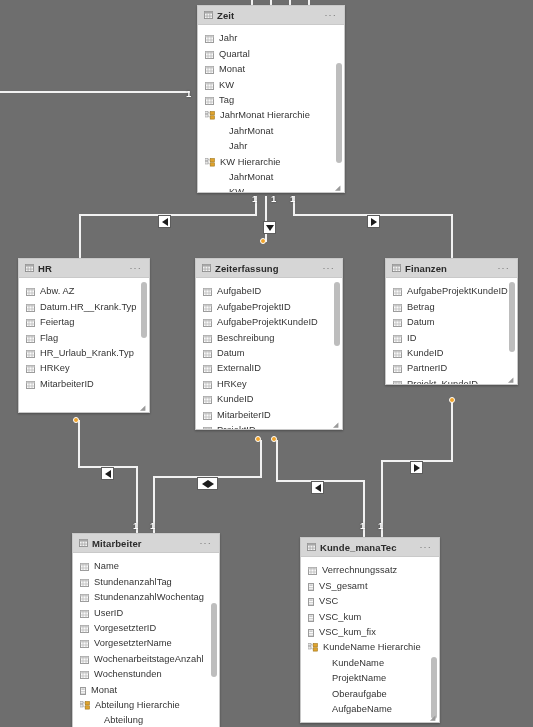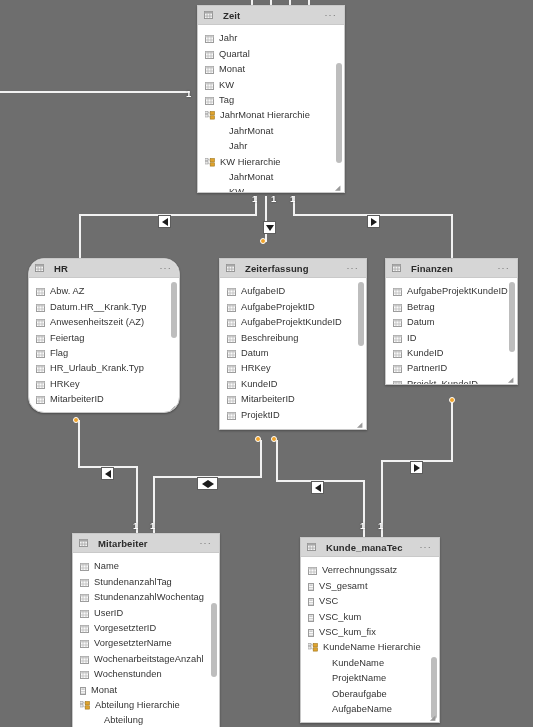--- a/index.html
+++ b/index.html
@@ -38,21 +38,20 @@
   }
 
   .card-header {
     height: 19px;
     background: #d6d6d6;
     border-bottom: 1px solid #c9c9c9;
     display: flex;
     align-items: center;
     padding: 0 5px 0 6px;
     position: relative;
-    gap: 6px;
   }
 
   .card-title {
     font-size: 9.5px;
     font-weight: bold;
     color: #2b2b2b;
     letter-spacing: .1px;
     white-space: nowrap;
     margin-left: 4px;
   }
@@ -287,21 +286,21 @@
           <div class="field child">
             <span class="field-label">JahrMonat</span>
           </div>
           <div class="field child">
             <span class="field-label">KW</span>
           </div>
           <div class="vscroll" style="top:38px;height:100px;"></div>
           <span class="resize-grip">◢</span>
         </div>
       </div>
-      <div class="card" style="left:28px;top:258px;width:152px;height:155px;border-radius:16px;">
+      <div class="card" style="left:18px;top:258px;width:132px;height:155px;">
         <div class="card-header">
           <svg class="ic ic-table" viewBox="0 0 10 9">
             <rect x="0.5" y="0.5" width="9" height="8" fill="#f4f4f4" stroke="#8d8d8d" stroke-width="1"></rect>
             <rect x="0.5" y="0.5" width="9" height="2.4" fill="#a8a8a8"></rect>
             <line x1="3.4" y1="2.9" x2="3.4" y2="8.5" stroke="#9e9e9e" stroke-width="0.8"></line>
             <line x1="6.5" y1="2.9" x2="6.5" y2="8.5" stroke="#9e9e9e" stroke-width="0.8"></line>
             <line x1="0.5" y1="5.7" x2="9.5" y2="5.7" stroke="#9e9e9e" stroke-width="0.8"></line>
           </svg>
           <span class="card-title">HR</span>
           <span class="ellipsis">···</span>
@@ -328,30 +327,20 @@
             <span class="field-label">Datum.HR__Krank.Typ</span>
           </div>
           <div class="field">
             <svg class="ic ic-col" viewBox="0 0 9 8">
               <rect x="0.5" y="0.5" width="8" height="7" fill="#fbfbfb" stroke="#9b9b9b" stroke-width="1"></rect>
               <rect x="0.5" y="0.5" width="8" height="2" fill="#cfcfcf"></rect>
               <line x1="3" y1="0.5" x2="3" y2="7.5" stroke="#b4b4b4" stroke-width="0.7"></line>
               <line x1="6" y1="0.5" x2="6" y2="7.5" stroke="#b4b4b4" stroke-width="0.7"></line>
               <line x1="0.5" y1="5" x2="8.5" y2="5" stroke="#b4b4b4" stroke-width="0.7"></line>
             </svg>
-            <span class="field-label">Anwesenheitszeit (AZ)</span>
-          </div>
-          <div class="field">
-            <svg class="ic ic-col" viewBox="0 0 9 8">
-              <rect x="0.5" y="0.5" width="8" height="7" fill="#fbfbfb" stroke="#9b9b9b" stroke-width="1"></rect>
-              <rect x="0.5" y="0.5" width="8" height="2" fill="#cfcfcf"></rect>
-              <line x1="3" y1="0.5" x2="3" y2="7.5" stroke="#b4b4b4" stroke-width="0.7"></line>
-              <line x1="6" y1="0.5" x2="6" y2="7.5" stroke="#b4b4b4" stroke-width="0.7"></line>
-              <line x1="0.5" y1="5" x2="8.5" y2="5" stroke="#b4b4b4" stroke-width="0.7"></line>
-            </svg>
             <span class="field-label">Feiertag</span>
           </div>
           <div class="field">
             <svg class="ic ic-col" viewBox="0 0 9 8">
               <rect x="0.5" y="0.5" width="8" height="7" fill="#fbfbfb" stroke="#9b9b9b" stroke-width="1"></rect>
               <rect x="0.5" y="0.5" width="8" height="2" fill="#cfcfcf"></rect>
               <line x1="3" y1="0.5" x2="3" y2="7.5" stroke="#b4b4b4" stroke-width="0.7"></line>
               <line x1="6" y1="0.5" x2="6" y2="7.5" stroke="#b4b4b4" stroke-width="0.7"></line>
               <line x1="0.5" y1="5" x2="8.5" y2="5" stroke="#b4b4b4" stroke-width="0.7"></line>
             </svg>
@@ -384,21 +373,21 @@
               <line x1="3" y1="0.5" x2="3" y2="7.5" stroke="#b4b4b4" stroke-width="0.7"></line>
               <line x1="6" y1="0.5" x2="6" y2="7.5" stroke="#b4b4b4" stroke-width="0.7"></line>
               <line x1="0.5" y1="5" x2="8.5" y2="5" stroke="#b4b4b4" stroke-width="0.7"></line>
             </svg>
             <span class="field-label">MitarbeiterID</span>
           </div>
           <div class="vscroll" style="top:4px;height:56px;"></div>
           <span class="resize-grip">◢</span>
         </div>
       </div>
-      <div class="card" style="left:195px;top:258px;width:148px;height:172px;margin-left:24px;">
+      <div class="card" style="left:195px;top:258px;width:148px;height:172px;">
         <div class="card-header">
           <svg class="ic ic-table" viewBox="0 0 10 9">
             <rect x="0.5" y="0.5" width="9" height="8" fill="#f4f4f4" stroke="#8d8d8d" stroke-width="1"></rect>
             <rect x="0.5" y="0.5" width="9" height="2.4" fill="#a8a8a8"></rect>
             <line x1="3.4" y1="2.9" x2="3.4" y2="8.5" stroke="#9e9e9e" stroke-width="0.8"></line>
             <line x1="6.5" y1="2.9" x2="6.5" y2="8.5" stroke="#9e9e9e" stroke-width="0.8"></line>
             <line x1="0.5" y1="5.7" x2="9.5" y2="5.7" stroke="#9e9e9e" stroke-width="0.8"></line>
           </svg>
           <span class="card-title">Zeiterfassung</span>
           <span class="ellipsis">···</span>
@@ -446,20 +435,30 @@
           </div>
           <div class="field">
             <svg class="ic ic-col" viewBox="0 0 9 8">
               <rect x="0.5" y="0.5" width="8" height="7" fill="#fbfbfb" stroke="#9b9b9b" stroke-width="1"></rect>
               <rect x="0.5" y="0.5" width="8" height="2" fill="#cfcfcf"></rect>
               <line x1="3" y1="0.5" x2="3" y2="7.5" stroke="#b4b4b4" stroke-width="0.7"></line>
               <line x1="6" y1="0.5" x2="6" y2="7.5" stroke="#b4b4b4" stroke-width="0.7"></line>
               <line x1="0.5" y1="5" x2="8.5" y2="5" stroke="#b4b4b4" stroke-width="0.7"></line>
             </svg>
             <span class="field-label">Datum</span>
+          </div>
+          <div class="field">
+            <svg class="ic ic-col" viewBox="0 0 9 8">
+              <rect x="0.5" y="0.5" width="8" height="7" fill="#fbfbfb" stroke="#9b9b9b" stroke-width="1"></rect>
+              <rect x="0.5" y="0.5" width="8" height="2" fill="#cfcfcf"></rect>
+              <line x1="3" y1="0.5" x2="3" y2="7.5" stroke="#b4b4b4" stroke-width="0.7"></line>
+              <line x1="6" y1="0.5" x2="6" y2="7.5" stroke="#b4b4b4" stroke-width="0.7"></line>
+              <line x1="0.5" y1="5" x2="8.5" y2="5" stroke="#b4b4b4" stroke-width="0.7"></line>
+            </svg>
+            <span class="field-label">ExternalID</span>
           </div>
           <div class="field">
             <svg class="ic ic-col" viewBox="0 0 9 8">
               <rect x="0.5" y="0.5" width="8" height="7" fill="#fbfbfb" stroke="#9b9b9b" stroke-width="1"></rect>
               <rect x="0.5" y="0.5" width="8" height="2" fill="#cfcfcf"></rect>
               <line x1="3" y1="0.5" x2="3" y2="7.5" stroke="#b4b4b4" stroke-width="0.7"></line>
               <line x1="6" y1="0.5" x2="6" y2="7.5" stroke="#b4b4b4" stroke-width="0.7"></line>
               <line x1="0.5" y1="5" x2="8.5" y2="5" stroke="#b4b4b4" stroke-width="0.7"></line>
             </svg>
             <span class="field-label">HRKey</span>

